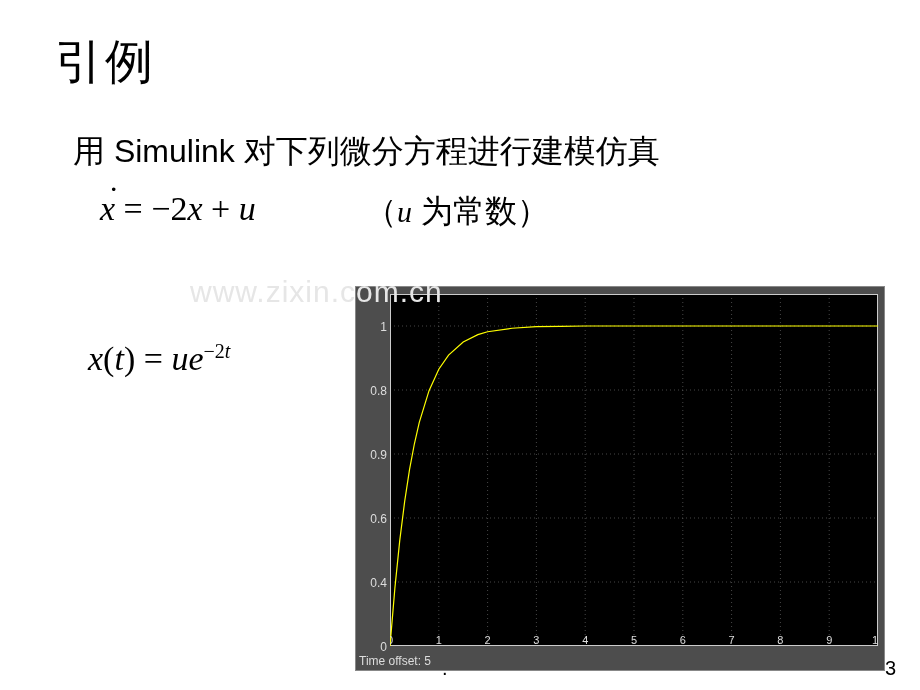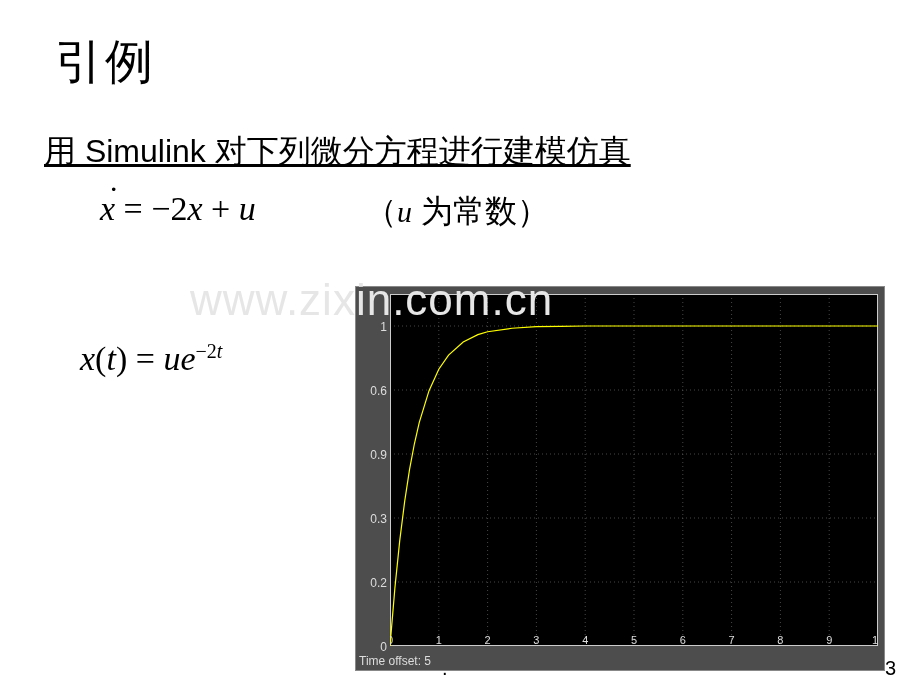--- a/index.html
+++ b/index.html
@@ -14,26 +14,25 @@
     left: 55px;
     top: 30px;
     font-size: 48px;
     font-weight: 500;
     color: #000;
     letter-spacing: 2px;
     text-align: right;
   }
   .subtitle {
     position: absolute;
-    left: 44px;
+    left: 73px;
     top: 130px;
     font-size: 32px;
     font-weight: 400;
     color: #000;
-    text-decoration: underline;
   }
   .eq1 {
     position: absolute;
     left: 100px;
     top: 190px;
     font-family: "Times New Roman", serif;
     font-size: 34px;
     font-style: italic;
     color: #000;
   }
@@ -50,36 +49,36 @@
     font-size: 32px;
     color: #000000;
   }
   .ann .u {
     font-family: "Times New Roman", serif;
     font-style: italic;
     font-size: 30px;
   }
   .eq2 {
     position: absolute;
-    left: 80px;
+    left: 88px;
     top: 340px;
     font-family: "Times New Roman", serif;
     font-size: 34px;
     font-style: italic;
     color: #000;
   }
   .eq2 sup {
     font-size: 20px;
     vertical-align: super;
   }
   .watermark {
     position: absolute;
     left: 190px;
     top: 275px;
-    font-size: 44px;
+    font-size: 30px;
     font-family: Arial, sans-serif;
     color: #e6e6e6;
     letter-spacing: 1px;
     z-index: 2;
     pointer-events: none;
   }
   .plot-outer {
     position: absolute;
     left: 355px;
     top: 286px;
@@ -147,24 +146,24 @@
 
 <div class="watermark">www.zixin.com.cn</div>
 
 <div class="eq2">
   <span>x</span><span style="font-style:normal">(</span><span>t</span><span style="font-style:normal">) = </span><span>u</span><span>e</span><sup><span style="font-style:normal">−2</span><span>t</span></sup>
 </div>
 
 <div class="plot-outer">
   <div id="ylabels">
       <div class="ylabel" style="left: 3px; top: 353px;">0</div>
-      <div class="ylabel" style="left: 3px; top: 289px;">0.2</div>
-      <div class="ylabel" style="left: 3px; top: 225px;">0.3</div>
+      <div class="ylabel" style="left: 3px; top: 289px;">0.4</div>
+      <div class="ylabel" style="left: 3px; top: 225px;">0.6</div>
       <div class="ylabel" style="left: 3px; top: 161px;">0.9</div>
-      <div class="ylabel" style="left: 3px; top: 97px;">0.6</div>
+      <div class="ylabel" style="left: 3px; top: 97px;">0.8</div>
       <div class="ylabel" style="left: 3px; top: 33px;">1</div>
     </div>
   <div class="plot-inner">
     <svg id="plotsvg" width="488" height="352">
         <line x1="0" y1="0" x2="0" y2="352" stroke="#777" stroke-width="0.6" stroke-dasharray="1 3"></line>
         <line x1="48.800000000000004" y1="0" x2="48.800000000000004" y2="352" stroke="#777" stroke-width="0.6" stroke-dasharray="1 3"></line>
         <line x1="97.60000000000001" y1="0" x2="97.60000000000001" y2="352" stroke="#777" stroke-width="0.6" stroke-dasharray="1 3"></line>
         <line x1="146.4" y1="0" x2="146.4" y2="352" stroke="#777" stroke-width="0.6" stroke-dasharray="1 3"></line>
         <line x1="195.20000000000002" y1="0" x2="195.20000000000002" y2="352" stroke="#777" stroke-width="0.6" stroke-dasharray="1 3"></line>
         <line x1="244" y1="0" x2="244" y2="352" stroke="#777" stroke-width="0.6" stroke-dasharray="1 3"></line>

